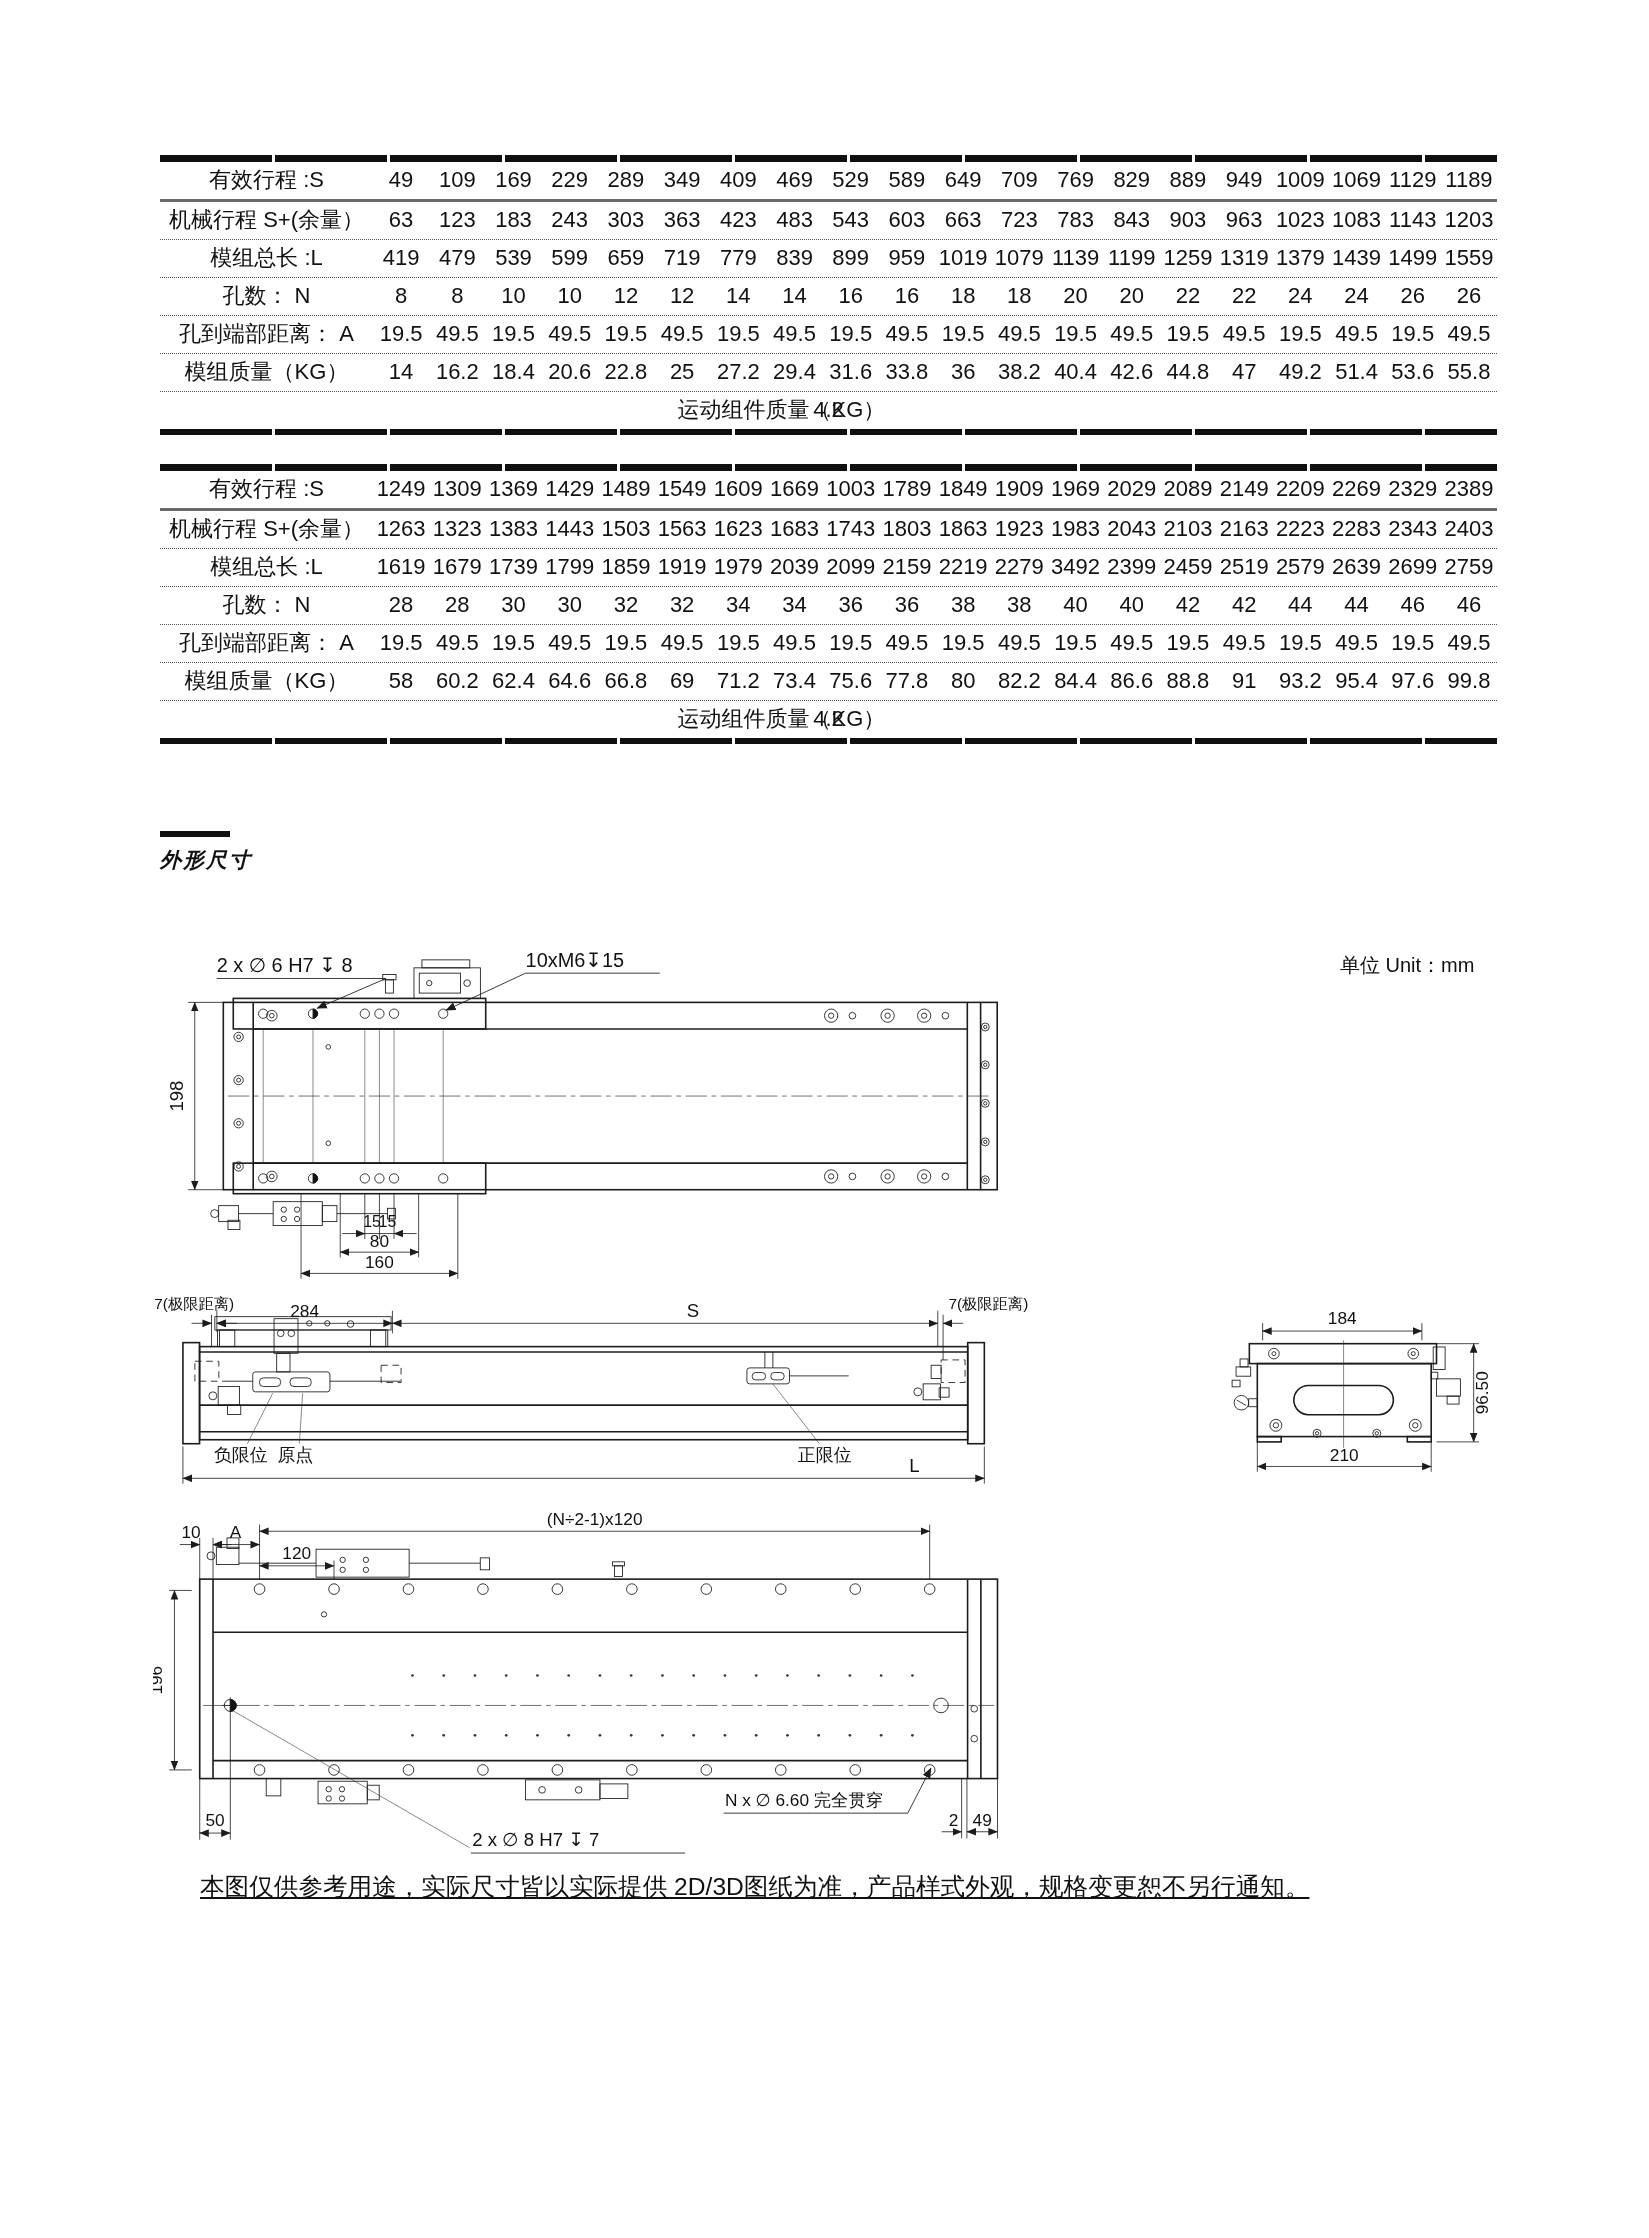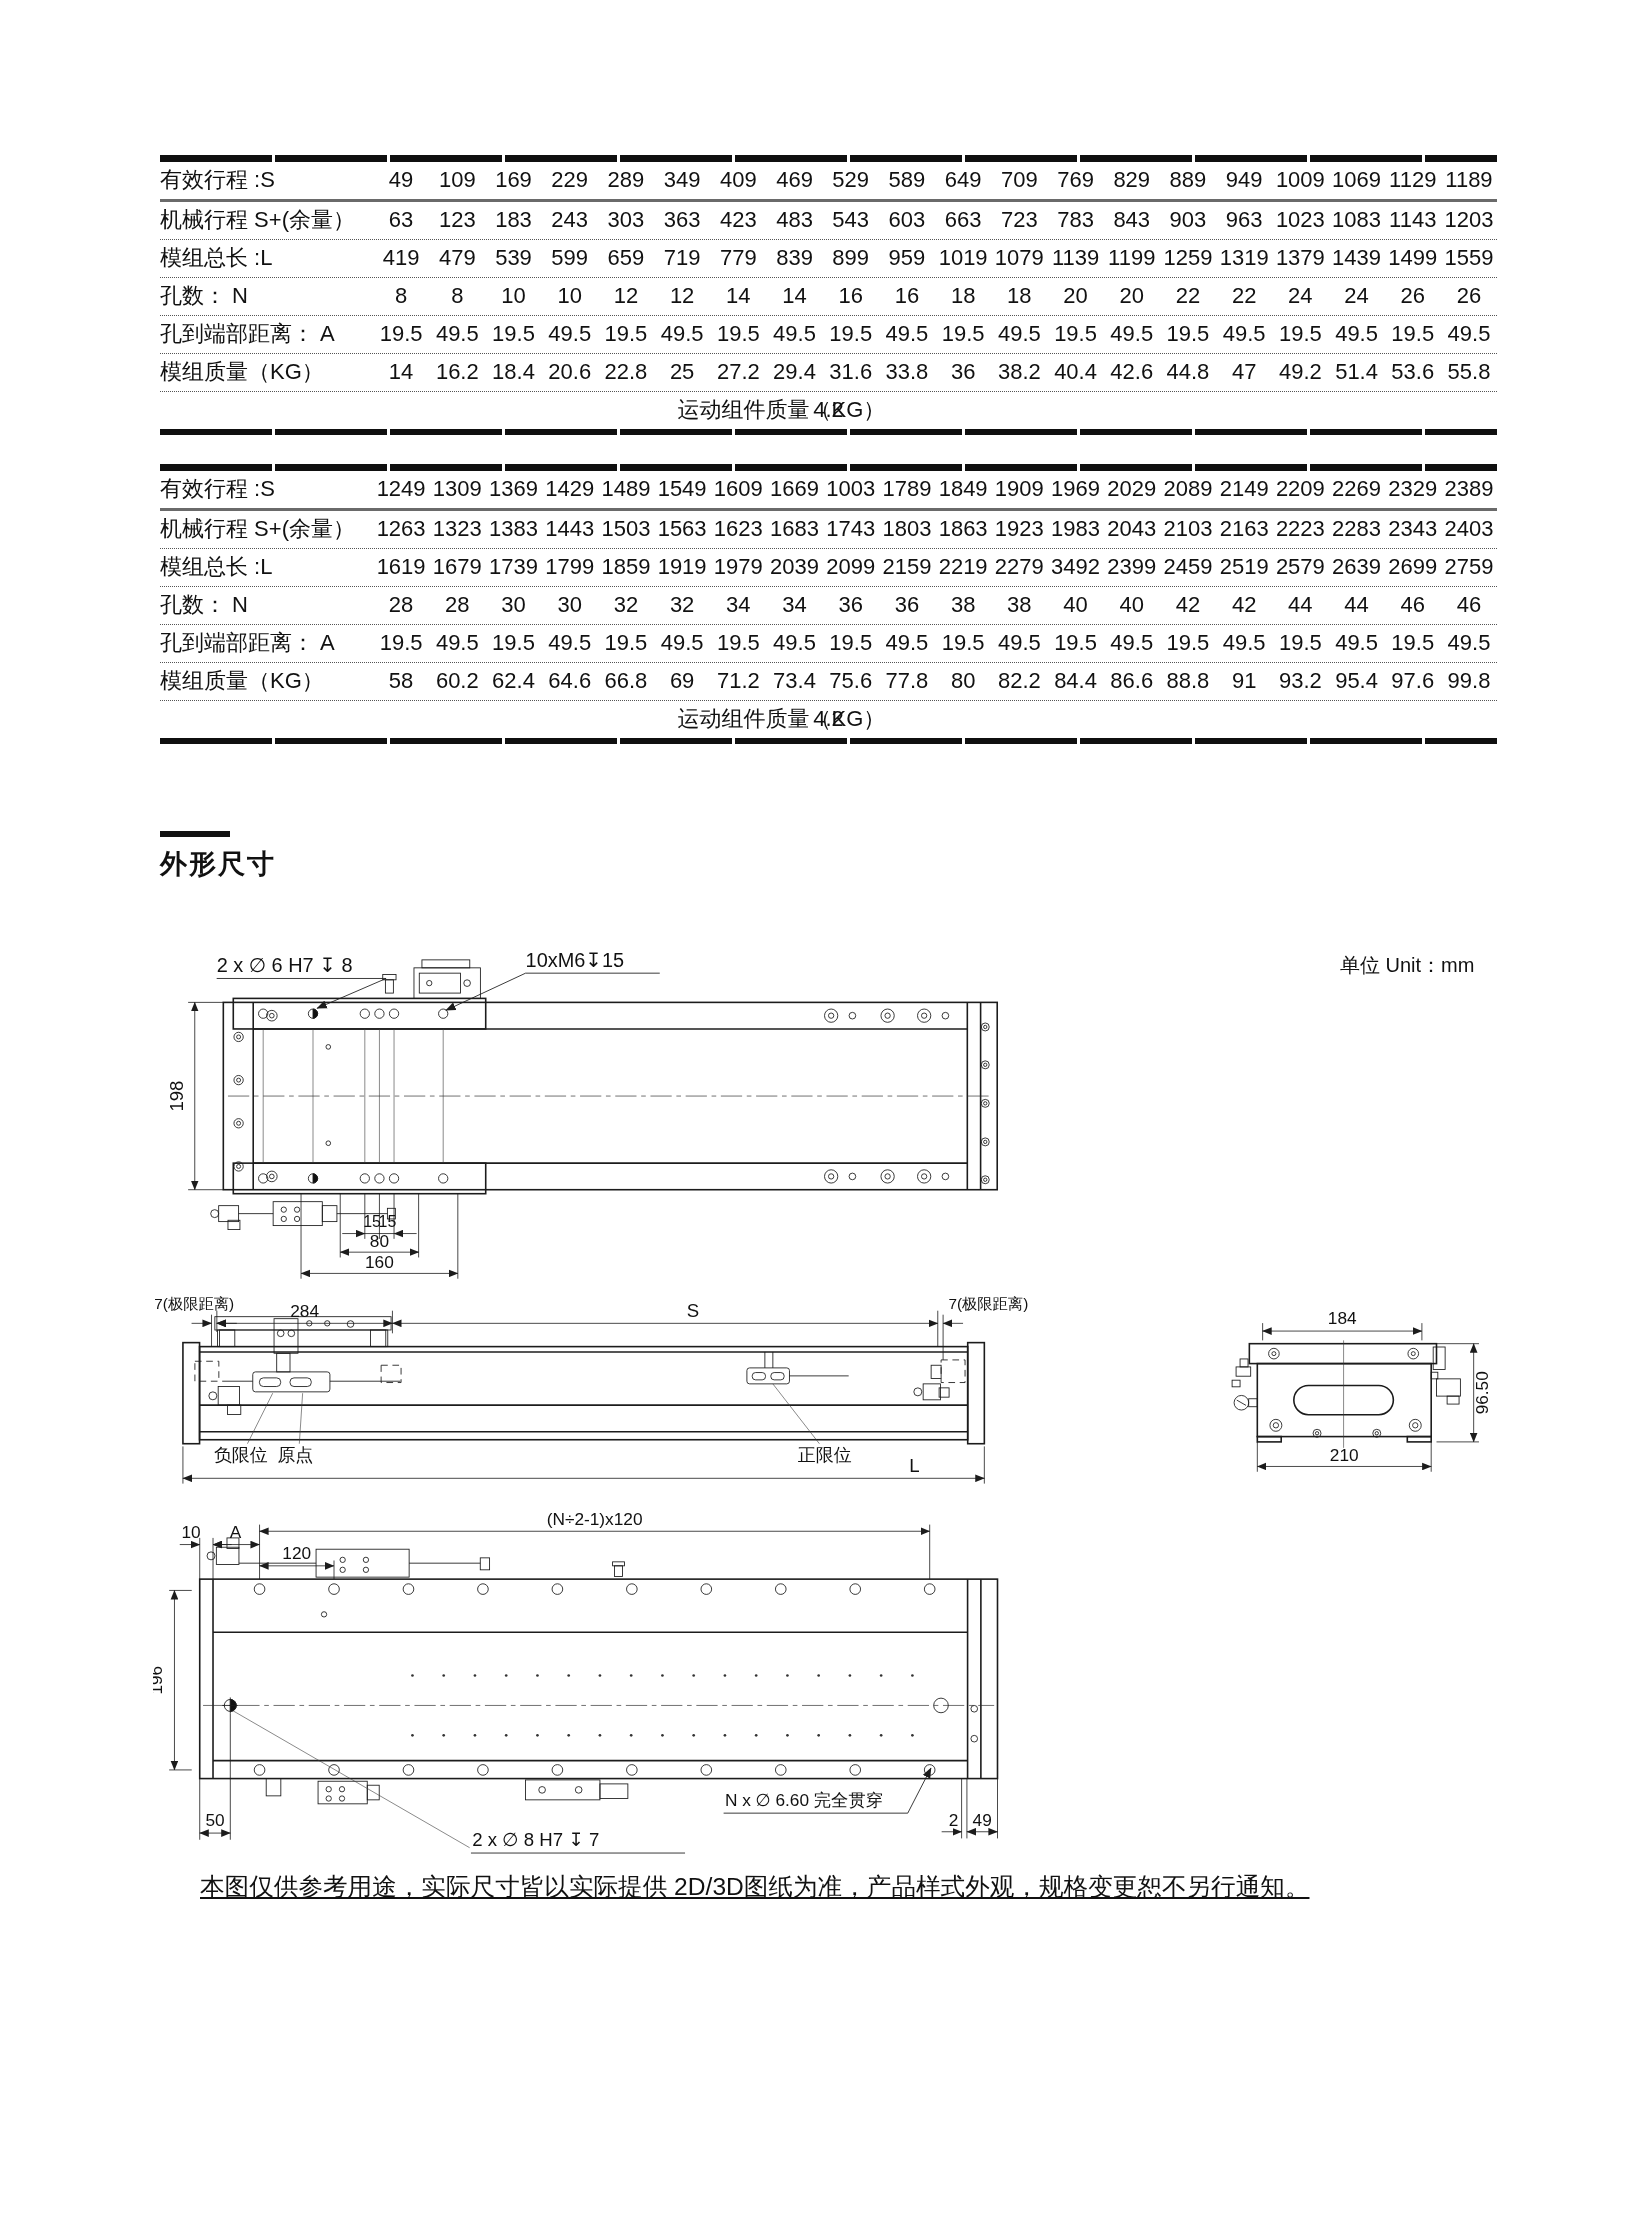--- a/index.html
+++ b/index.html
@@ -5,28 +5,28 @@
   html,body{margin:0;padding:0;background:#e8e8e8;}
   .page{position:relative;width:1649px;height:2239px;background:#ffffff;margin:0 auto;
         font-family:"Liberation Sans","DejaVu Sans",sans-serif;color:#111;overflow:hidden;}
 
   
   .spec-table{position:absolute;left:160px;width:1337px;display:flex;flex-direction:column;}
   .tbar{height:6.7px;background:repeating-linear-gradient(90deg,#0f0f0f 0 112px,#ffffff 112px 115px);}
   .trow{display:flex;align-items:center;height:37px;border-bottom:1px dotted #555;position:relative;}
   .trow.first{border-bottom:3.3px solid #6a6a6a;}
   .trow.footer-row{border-bottom:none;justify-content:center;}
-  .tlabel{width:213px;font-size:22px;white-space:nowrap;}
+  .tlabel{width:213px;text-align:center;font-size:22px;white-space:nowrap;}
   .tcell{flex:1;text-align:center;font-size:22px;}
   .footer-row .tlabel{text-align:left;padding-left:4px;width:306px;}
   .footer-val{position:absolute;left:0;right:0;text-align:center;font-size:22px;}
 
   
   .section-overline{position:absolute;left:160px;top:831px;width:70px;height:6px;background:#111;}
-  .section-title{position:absolute;left:160px;top:846px;font-size:27px;font-weight:600;letter-spacing:2px;}
+  .section-title{position:absolute;left:160px;top:846px;font-size:21px;font-weight:600;letter-spacing:2px;font-style:italic;}
 
   .unit-label{position:absolute;left:1340px;top:952px;font-size:20px;}
   .footer-note{position:absolute;left:200px;top:1870px;width:1304px;font-size:24.6px;text-decoration:underline;}
 
   
   svg{position:absolute;font-family:"Liberation Sans","DejaVu Sans",sans-serif;}
   .ol{fill:none;stroke:#1c1c1c;stroke-width:2.4px;}
   .tl{fill:none;stroke:#1c1c1c;stroke-width:1.3px;}
   .t9{fill:none;stroke:#3a3a3a;stroke-width:0.9px;}
   .dim{fill:none;stroke:#1c1c1c;stroke-width:1.2px;}

